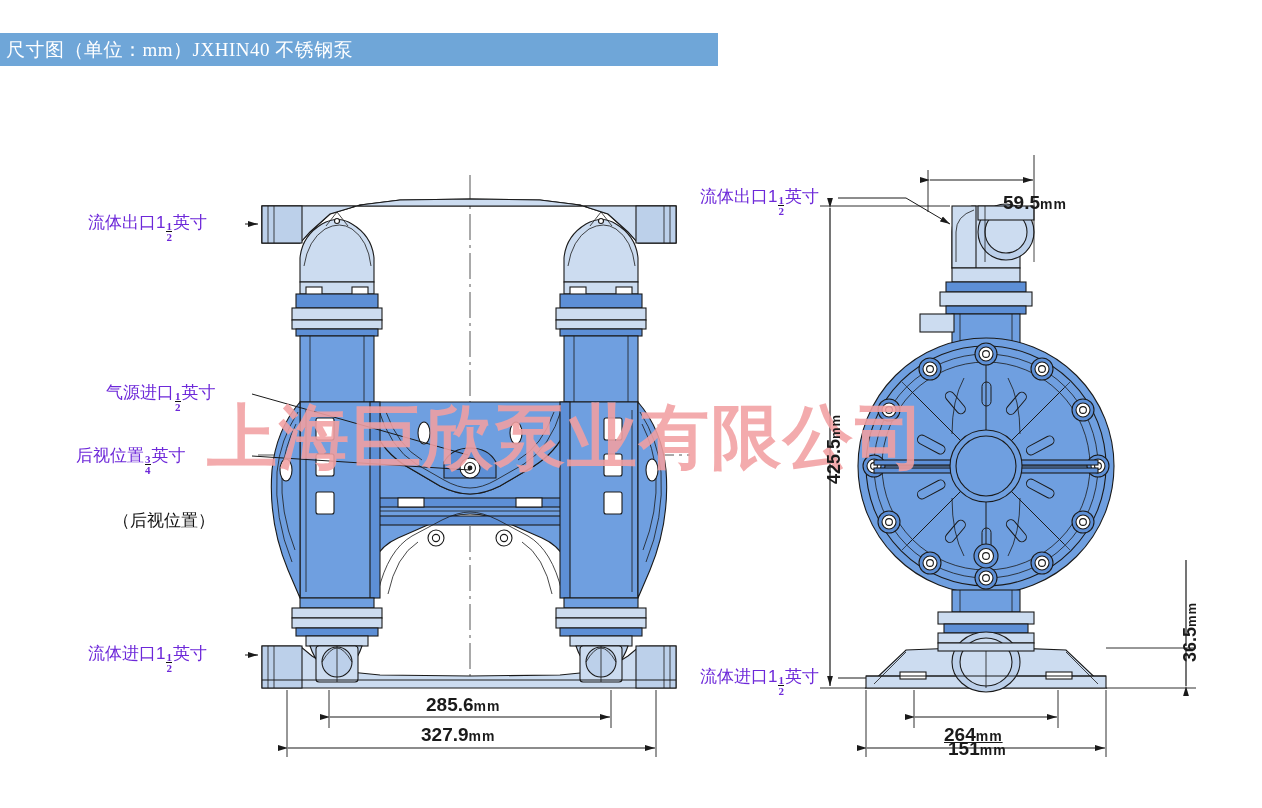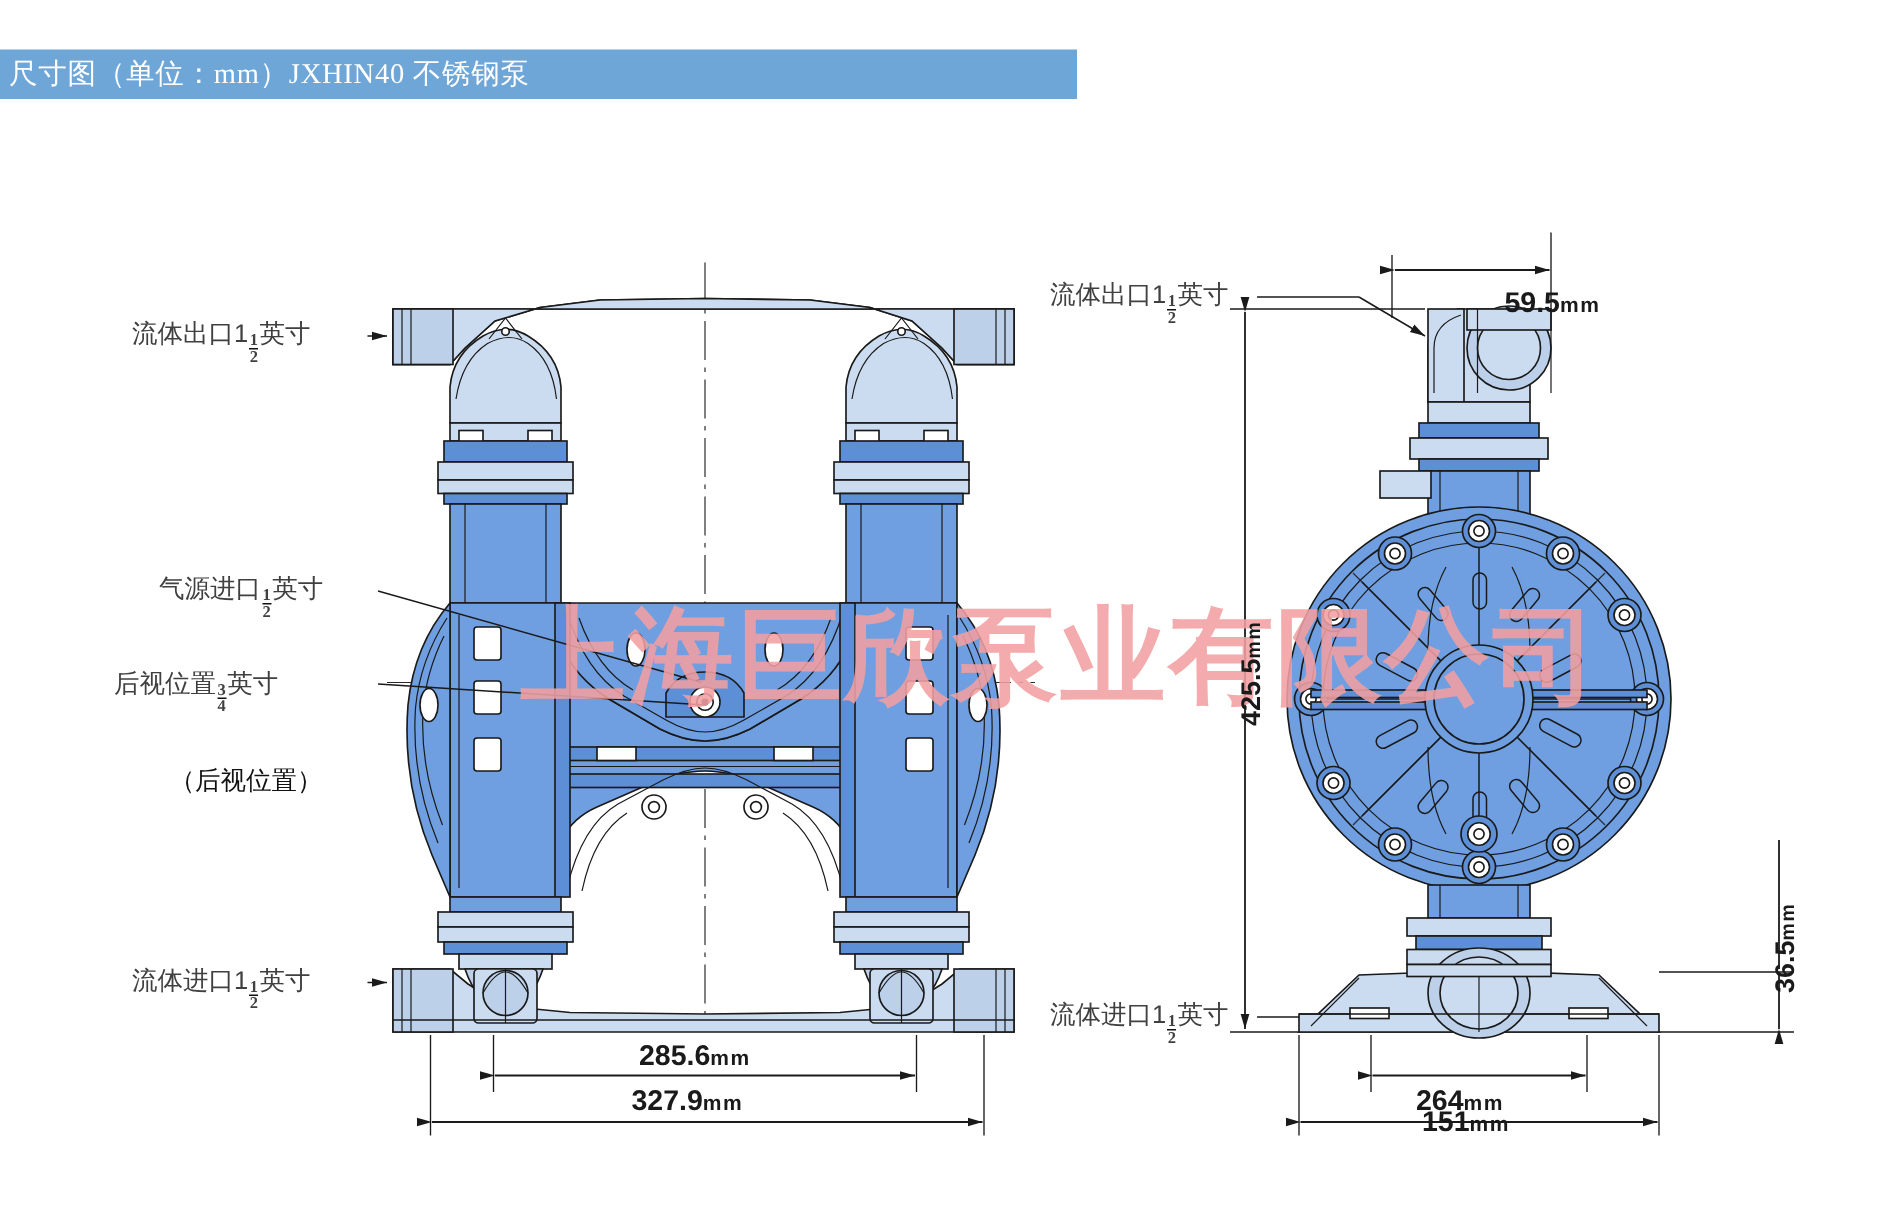--- a/index.html
+++ b/index.html
@@ -12,21 +12,20 @@
     height: 808px;
     font-family: "Liberation Sans", sans-serif;
     overflow: hidden;
     position: relative;
   }
   #page {
     position: relative;
     width: 1262px;
     height: 808px;
     background: #ffffff;
-    text-align: right;
   }
   
   .header-bar {
     position: absolute;
     left: 0;
     top: 33px;
     width: 718px;
     height: 33px;
     background: #6fa6d8;
     display: flex;
@@ -48,21 +47,21 @@
     left: 0;
     top: 0;
     width: 1262px;
     height: 808px;
   }
   
   .lbl {
     position: absolute;
     font-family: "Liberation Sans", sans-serif;
     font-size: 17px;
-    color: #404040;
+    color: #6d28d9;
     white-space: nowrap;
     line-height: 20px;
   }
   .lbl-sub {
     position: absolute;
     font-family: "Liberation Sans", sans-serif;
     font-size: 17px;
     color: #111111;
     white-space: nowrap;
   }
@@ -592,17 +591,17 @@
     <span>425.5</span><span class="unit">mm</span>
   </div>
 
   <div class="dim-v" style="left:1180px; top:662px;">
     <span>36.5</span><span class="unit">mm</span>
   </div>
 
   <div class="dim" style="left:948px; top:694px;margin-top:44px;">
     <span>151</span><span class="unit">mm</span>
   </div>
-  <div class="dim" style="left:944px; top:724px;">
+  <div class="dim" style="left:944px; top:724px;text-decoration:underline;">
     <span>264</span><span class="unit">mm</span>
   </div>
 
 </div>
 
 </body></html>

